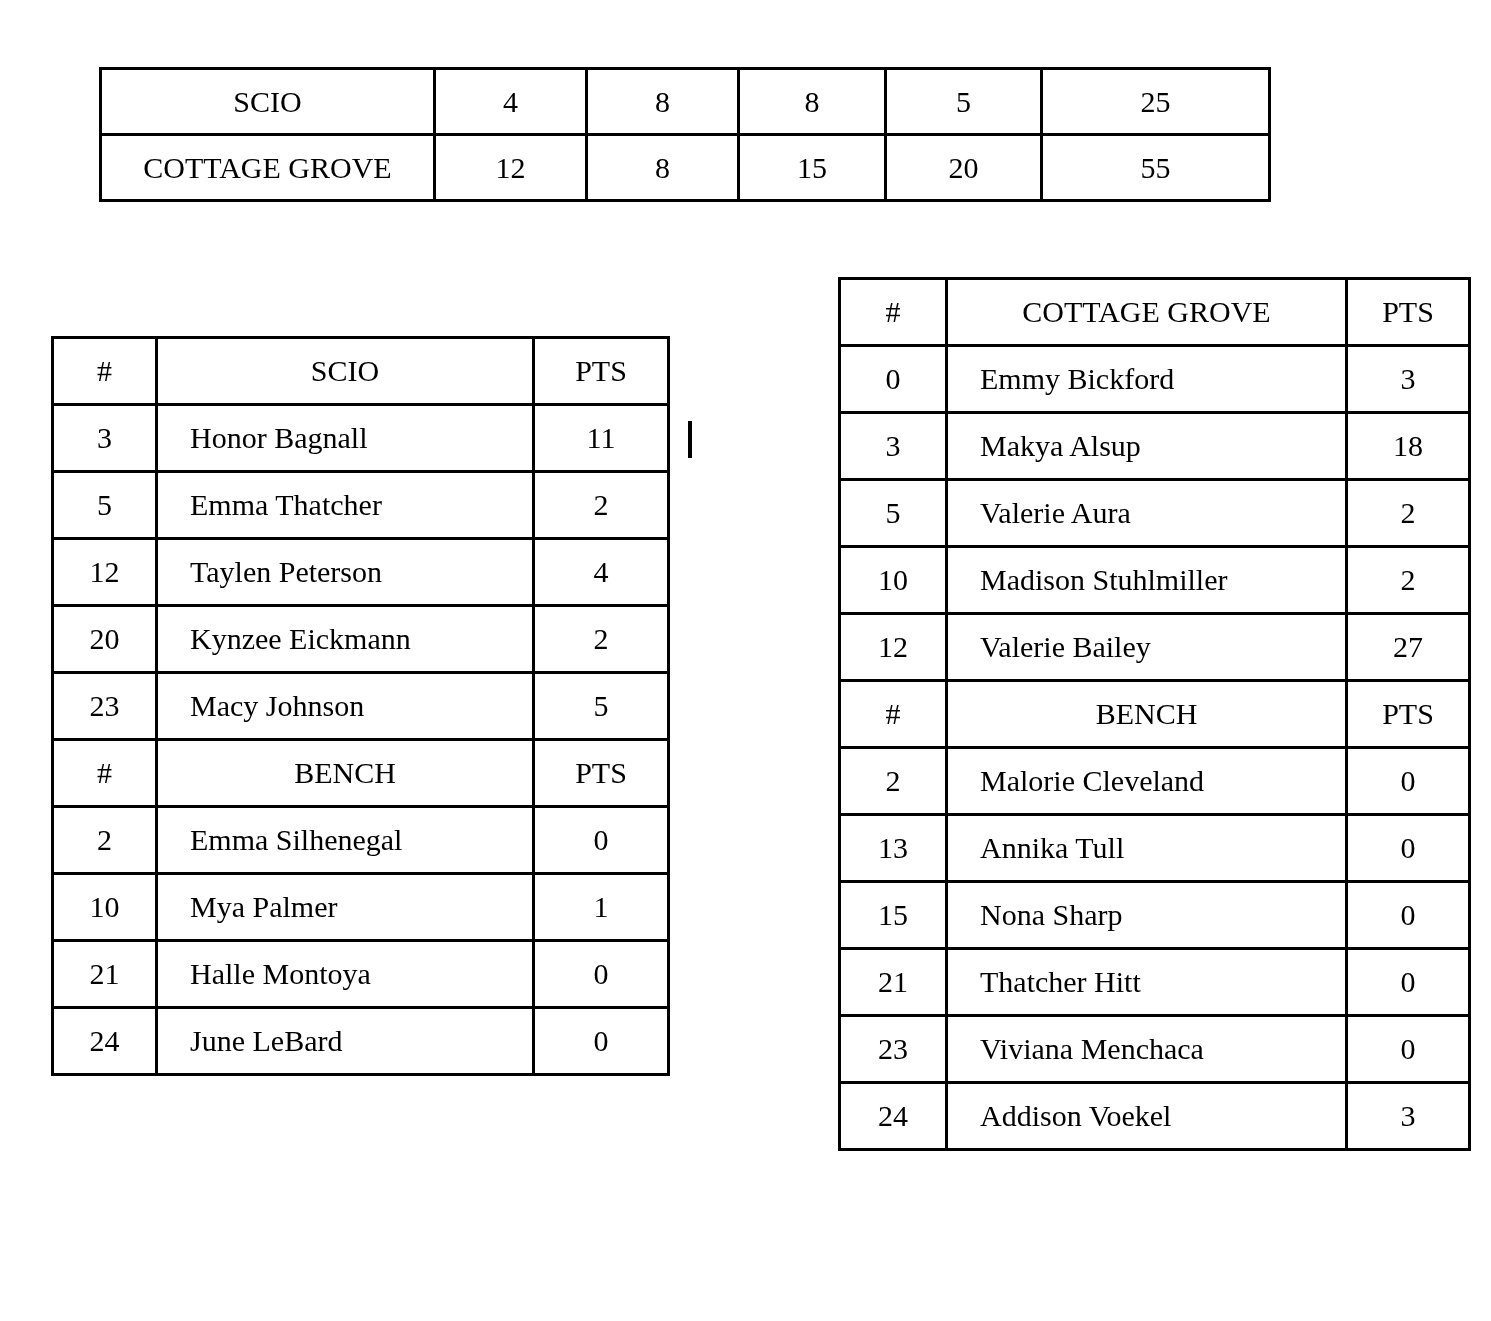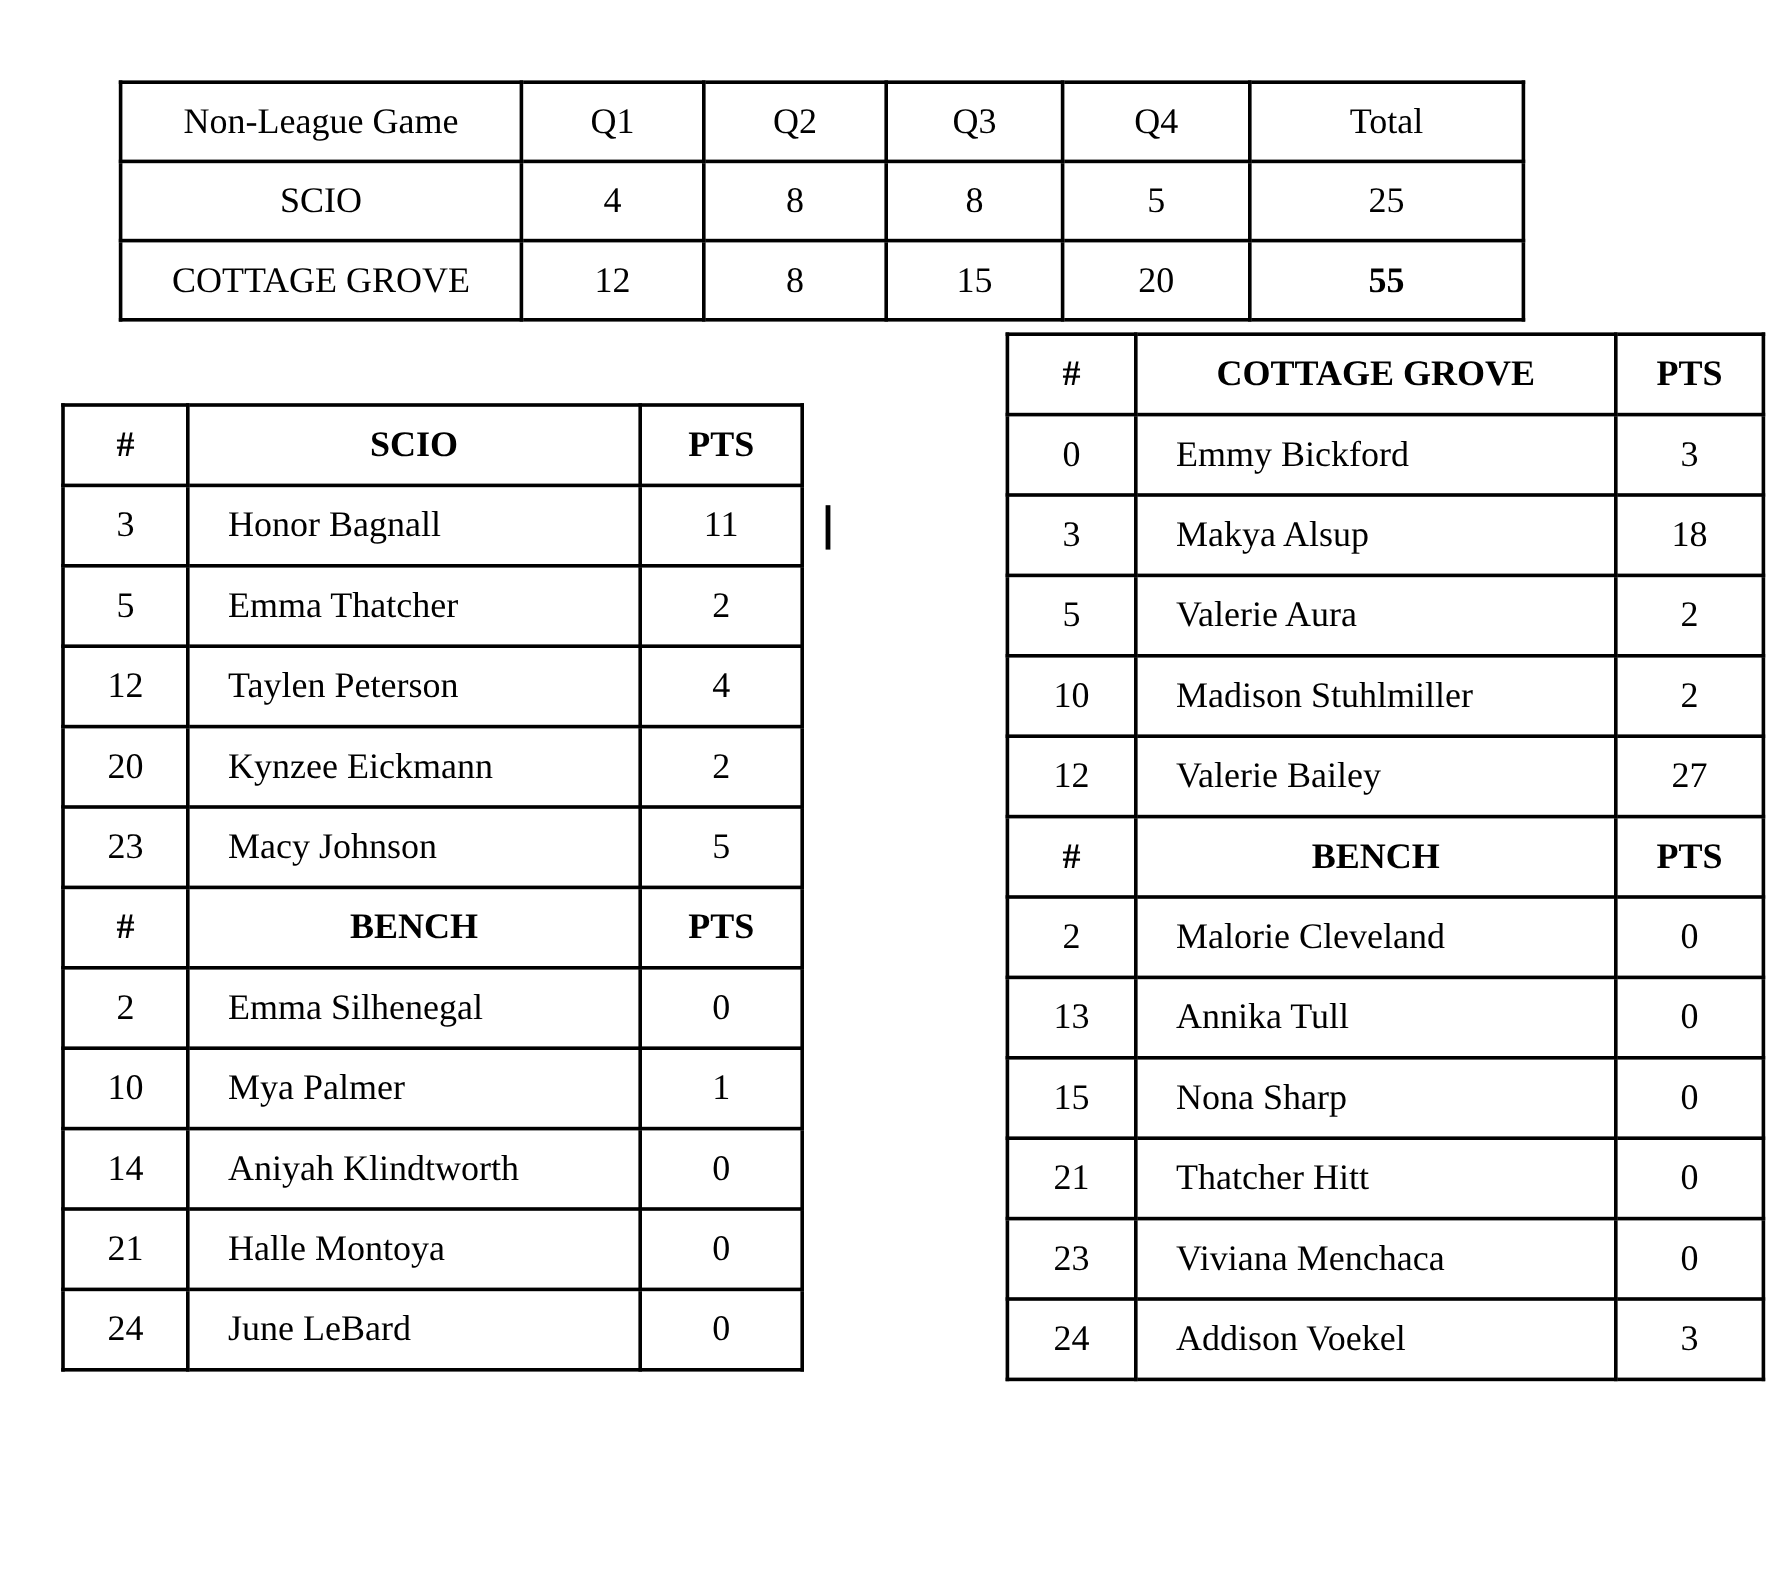--- a/index.html
+++ b/index.html
@@ -12,21 +12,21 @@
   .page { position: relative; width: 1491px; height: 1321px; background: #ffffff; overflow: hidden; }
   table { position: absolute; border-collapse: collapse; table-layout: fixed; }
   td {
     border: 3px solid #000000;
     font-size: 30px;
     text-align: center;
     vertical-align: middle;
     overflow: hidden;
     white-space: nowrap;
   }
-  .bold { font-weight: bold; text-align: center; }
+  .bold { font-weight: normal; text-align: center; }
   .name { text-align: left; padding-left: 32px; }
 
   #score-table { left: 99px; top: 67px; width: 1169px; }
   #score-table tr { height: 66px; }
 
   #scio-table { left: 51px; top: 336px; width: 616px; }
   #scio-table tr { height: 67px; }
 
   #cg-table { left: 838px; top: 277px; width: 630px; }
   #cg-table tr { height: 67px; }
@@ -41,28 +41,20 @@
   <table id="score-table">
     <colgroup>
       <col style="width:334px">
         <col style="width:152px">
         <col style="width:152px">
       <col style="width:147px">
         <col style="width:156px">
         <col style="width:228px">
     </colgroup>
     <tbody>
-        <tr>
-      <td>Non-League Game</td>
-      <td>Q1</td>
-      <td>Q2</td>
-      <td>Q3</td>
-      <td>Q4</td>
-      <td>Total</td>
-    </tr>
     <tr>
       <td>SCIO</td>
       <td>4</td>
       <td>8</td>
       <td>8</td>
       <td>5</td>
       <td>25</td>
     </tr>
     <tr>
       <td>COTTAGE GROVE</td>
@@ -121,25 +113,20 @@
       <td>2</td>
       <td class="name">Emma Silhenegal</td>
       <td>0</td>
     </tr>
     <tr>
       <td>10</td>
       <td class="name">Mya Palmer</td>
       <td>1</td>
     </tr>
     <tr>
-      <td>14</td>
-      <td class="name">Aniyah Klindtworth</td>
-      <td>0</td>
-    </tr>
-    <tr>
       <td>21</td>
       <td class="name">Halle Montoya</td>
       <td>0</td>
     </tr>
     <tr>
       <td>24</td>
       <td class="name">June LeBard</td>
       <td>0</td>
     </tr>
   </tbody>

